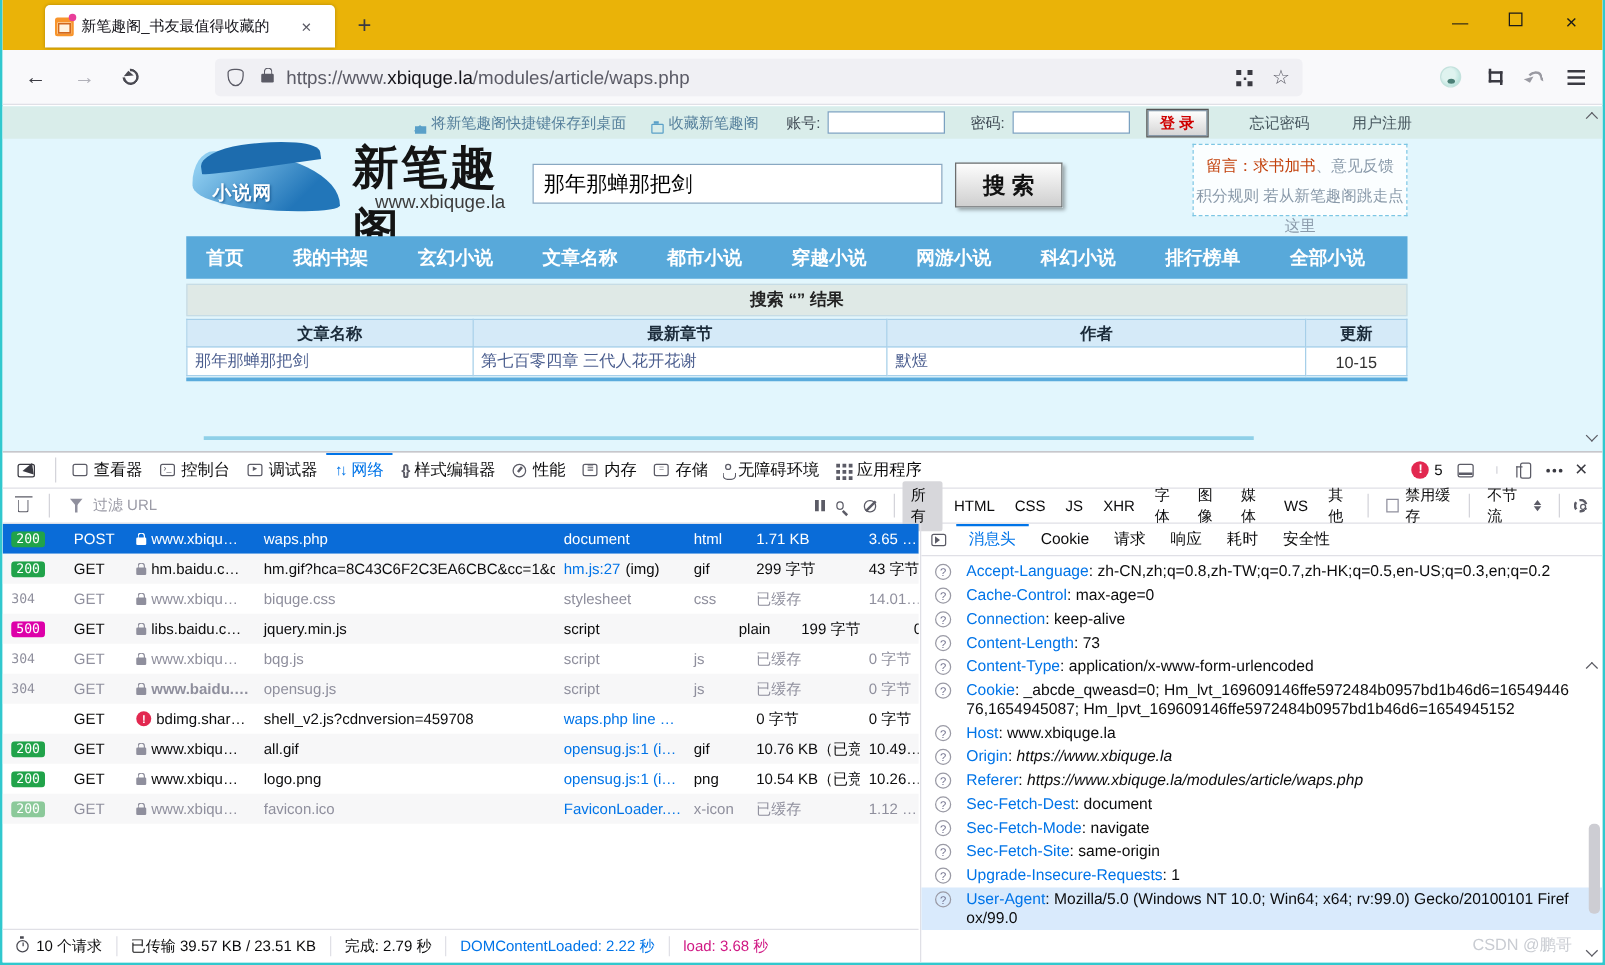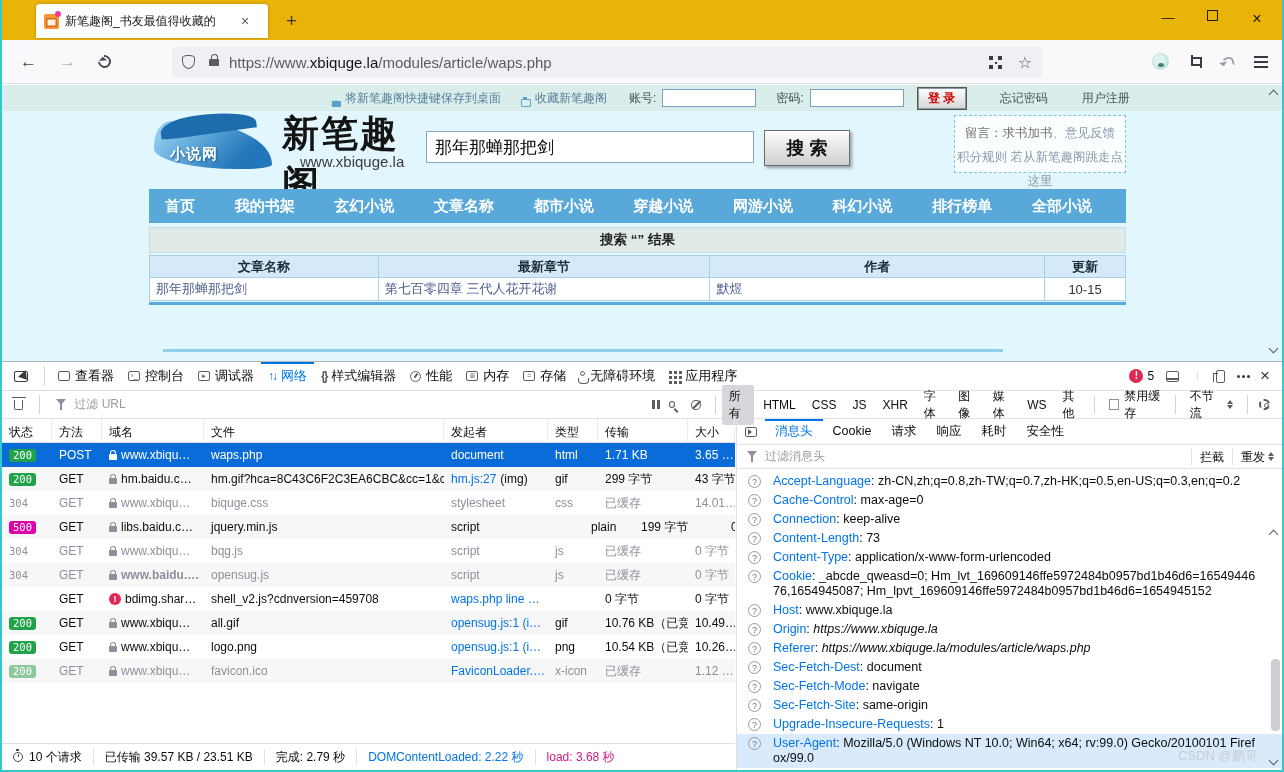--- a/index.html
+++ b/index.html
@@ -70,21 +70,21 @@
   .logo { position:absolute; left:152px; top:28px; width:260px; height:66px; }
   .swoosh { position:absolute; left:0; top:8px; width:118px; height:48px; background:linear-gradient(135deg,#8ecdf0 10%,#2276b9 75%); border-radius:15% 80% 25% 75%/55% 95% 10% 45%; }
   .swoosh::before { content:""; position:absolute; left:6px; top:-7px; width:96px; height:20px; background:#1d6cae; border-radius:50% 90% 10% 50%/90% 100% 0 10%; transform:rotate(-8deg); }
   .swoosh-text { position:absolute; left:16px; bottom:5px; color:#fff; font-size:15px; font-weight:bold; letter-spacing:1px; text-shadow:1px 1px 2px #1a5c94; }
   .logo-title { position:absolute; left:128px; top:-4px; font-size:37px; font-weight:900; color:#141414; letter-spacing:2px; }
   .logo-domain { position:absolute; left:146px; top:40px; font-size:15px; color:#3d3d3d; }
 
   .search-input { position:absolute; left:424px; top:46px; width:328px; height:32px; border:1px solid #88a8c2; font-size:17px; padding:0 8px; font-family:inherit; }
   .search-btn { position:absolute; left:762px; top:45px; width:86px; height:36px; background:linear-gradient(#fdfdfd,#cfcfcf); border:1px solid #6d6d6d; box-shadow:2px 2px 3px rgba(0,0,0,.35); font-size:18px; font-weight:bold; color:#111; font-family:inherit; }
   .notice { position:absolute; left:952px; top:30px; width:172px; height:58px; border:1px dashed #7cc6e4; background:#fbfeff; text-align:center; font-size:12.5px; line-height:24px; padding-top:5px; color:#8a9aaa; }
-  .notice-red { color:#737373; }
+  .notice-red { color:#c2410c; }
 
   .site-nav { position:absolute; left:147px; top:104px; width:977px; height:34px; background:#58a9da; display:flex; align-items:center; justify-content:space-between; padding:0 34px 0 16px;font-family:Liberation Mono, monospace; }
   .site-nav a { color:#fff; font-size:15px; font-weight:bold; text-decoration:none; }
   .result-caption { position:absolute; left:147px; top:142px; width:977px; height:26px; background:#dfe9e6; border:1px solid #c6dce6; text-align:center; line-height:24px; font-size:13.5px; font-weight:bold; color:#222; }
   .result-table { position:absolute; left:147px; top:170px; width:977px; border-collapse:collapse; background:#fff; }
   .result-table th { background:#d5eaf8; border:1px solid #a6cfe9; height:22px; font-size:13px; color:#1b2b3a; }
   .result-table td { border:1px solid #a6cfe9; height:23px; font-size:13px; color:#4a5d8e; padding-left:6px; }
   .result-table td.center { text-align:center; color:#333; padding-left:0; }
   .table-bottom { position:absolute; left:147px; top:217px; width:977px; height:3px; background:#5aabdc; }
   .blue-line { position:absolute; left:161px; top:264px; width:840px; height:3px; background:#8fd0e8; }
@@ -392,30 +392,20 @@
           <span class="updown">
             <span class="tri-up"></span>
             <span class="tri-down"></span>
           </span>
         </span>
       <span class="sep"></span>
       <span class="gear"></span>
     </div>
 
     <div class="net-pane">
-      <div class="net-header" id="net-header">
-          <span style="width: 50px;">状态</span>
-          <span style="width: 50px;">方法</span>
-          <span style="width: 102px;">域名</span>
-          <span style="width: 240px;">文件</span>
-          <span style="width: 104px;">发起者</span>
-          <span style="width: 50px;">类型</span>
-          <span style="width: 90px;">传输</span>
-          <span style="width: 47px;">大小</span>
-        </div>
       <div id="net-rows">
           <div class="net-row selected">
             <span class="cell" style="width: 50px;">
               <span class="badge ">200</span>
             </span>
             <span class="cell" style="width: 50px;">POST</span>
             <span class="cell" style="width: 102px;">
               <span class="lock"></span>
               <span>www.xbiqu…</span>
             </span>
@@ -595,34 +585,20 @@
     <div class="detail-pane">
       <div class="detail-tabs" id="detail-tabs">
         <span class="expand-icon"></span>
       <span class="d-tab active">消息头</span>
           <span class="d-tab">Cookie</span>
           <span class="d-tab">请求</span>
           <span class="d-tab">响应</span>
           <span class="d-tab">耗时</span>
           <span class="d-tab">安全性</span>
         </div>
-      <div class="detail-filter">
-        <span class="funnel"></span>
-        <span class="filter-ph">过滤消息头</span>
-        <div class="df-right">
-          <span class="df-btn">拦截</span>
-          <span class="df-btn">
-              <span>重发</span>
-              <span class="updown">
-                <span class="tri-up"></span>
-                <span class="tri-down"></span>
-              </span>
-            </span>
-        </div>
-      </div>
       <div class="hdr-list" id="hdr-list">
           <div class="hdr-row"><span class="qicon">?</span><span class="hdr-name">Accept-Language</span><span>: </span><span class="hdr-val">zh-CN,zh;q=0.8,zh-TW;q=0.7,zh-HK;q=0.5,en-US;q=0.3,en;q=0.2</span></div>
           <div class="hdr-row"><span class="qicon">?</span><span class="hdr-name">Cache-Control</span><span>: </span><span class="hdr-val">max-age=0</span></div>
           <div class="hdr-row"><span class="qicon">?</span><span class="hdr-name">Connection</span><span>: </span><span class="hdr-val">keep-alive</span></div>
           <div class="hdr-row"><span class="qicon">?</span><span class="hdr-name">Content-Length</span><span>: </span><span class="hdr-val">73</span></div>
           <div class="hdr-row"><span class="qicon">?</span><span class="hdr-name">Content-Type</span><span>: </span><span class="hdr-val">application/x-www-form-urlencoded</span></div>
           <div class="hdr-row"><span class="qicon">?</span><span class="hdr-name">Cookie</span><span>: </span><span class="hdr-val">_abcde_qweasd=0; Hm_lvt_169609146ffe5972484b0957bd1b46d6=1654944676,1654945087; Hm_lpvt_169609146ffe5972484b0957bd1b46d6=1654945152</span></div>
           <div class="hdr-row"><span class="qicon">?</span><span class="hdr-name">Host</span><span>: </span><span class="hdr-val">www.xbiquge.la</span></div>
           <div class="hdr-row"><span class="qicon">?</span><span class="hdr-name">Origin</span><span>: </span><span class="hdr-val italic">https://www.xbiquge.la</span></div>
           <div class="hdr-row"><span class="qicon">?</span><span class="hdr-name">Referer</span><span>: </span><span class="hdr-val italic">https://www.xbiquge.la/modules/article/waps.php</span></div>

